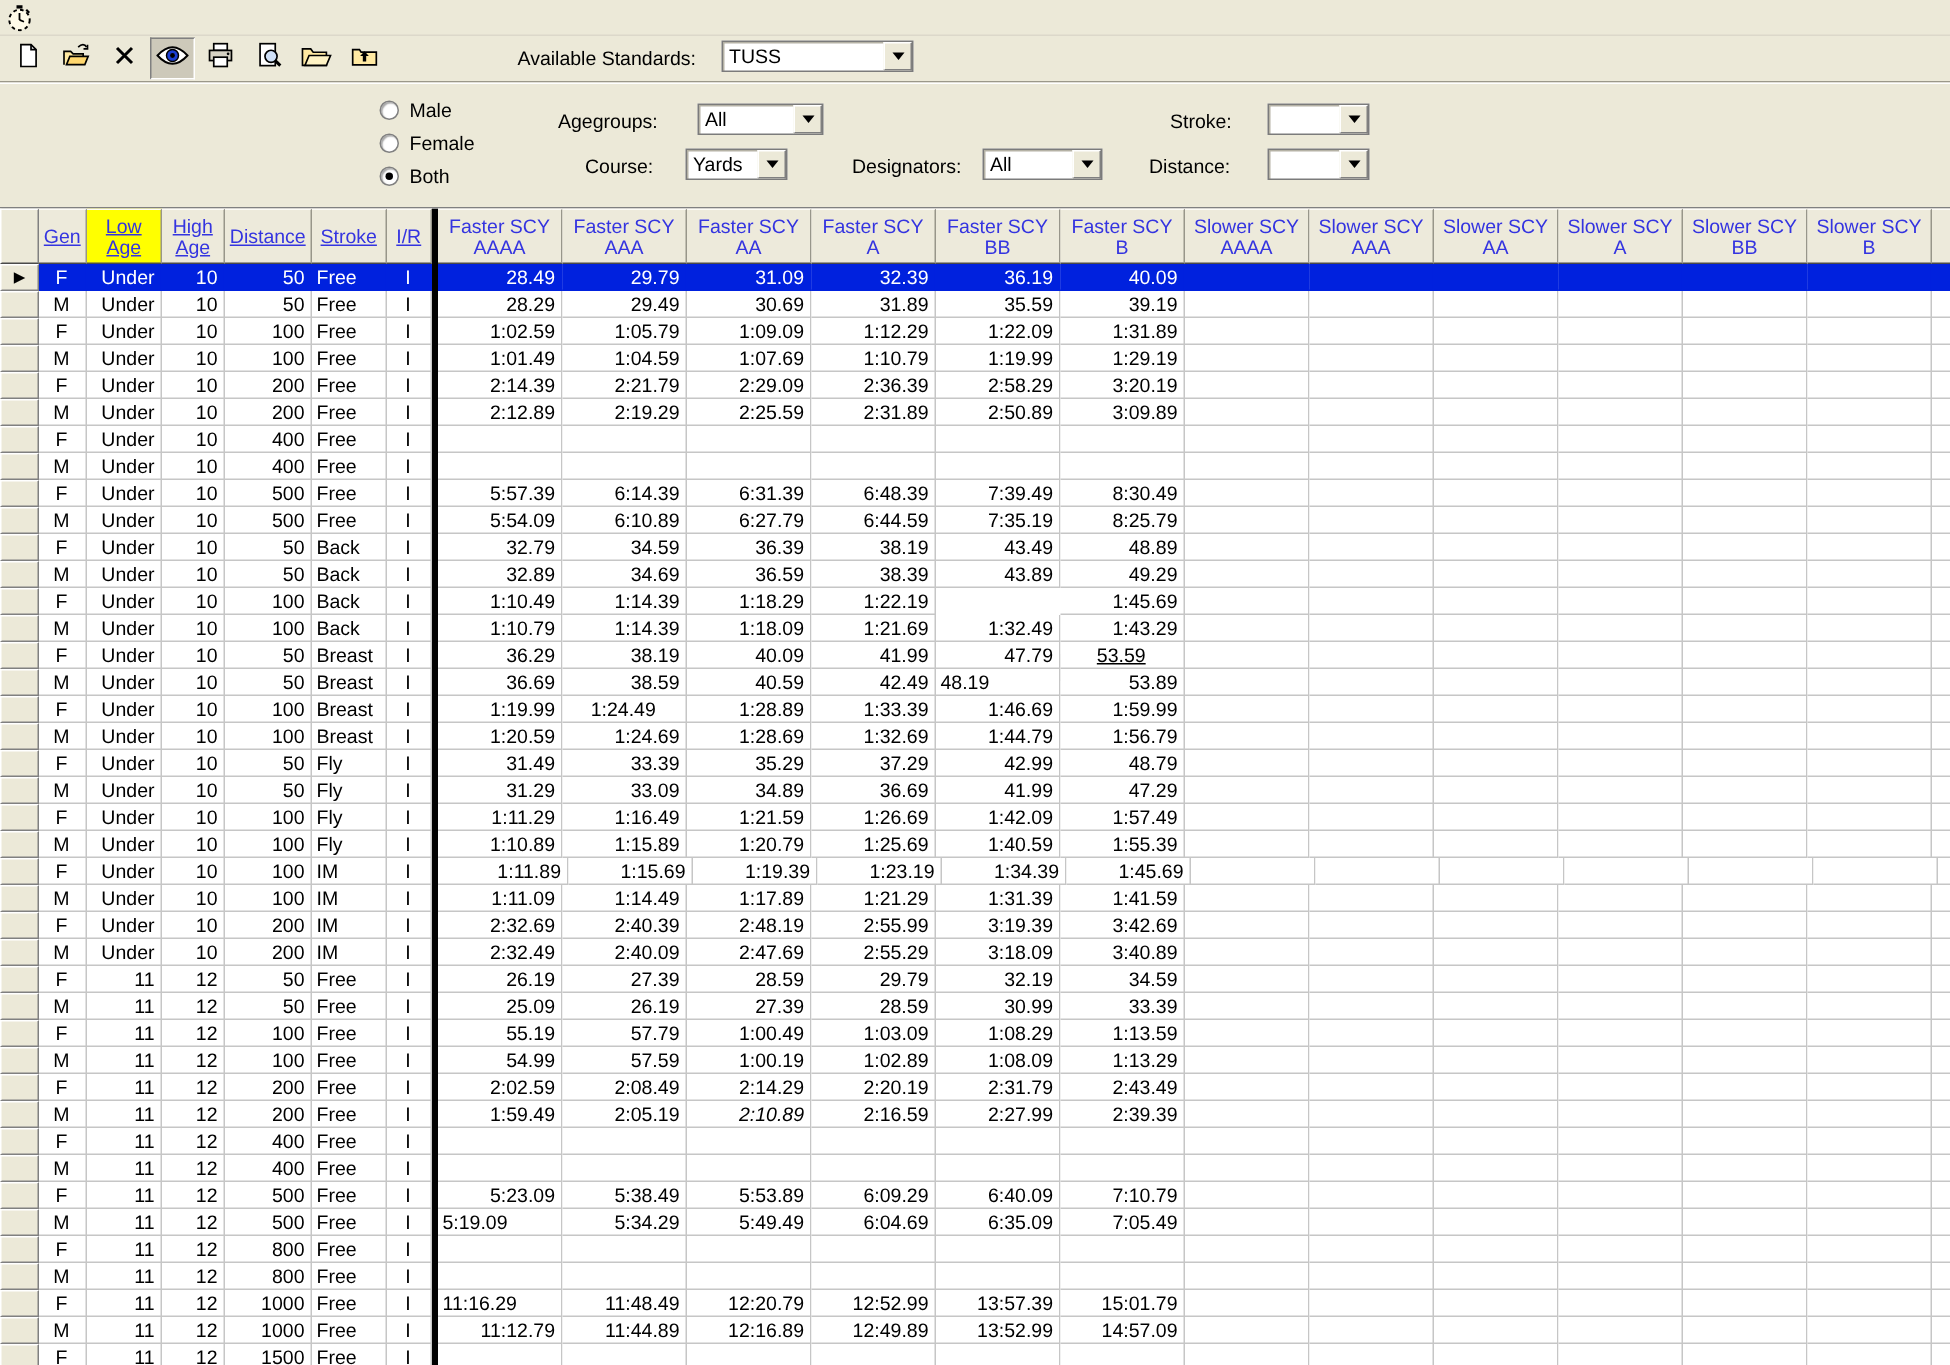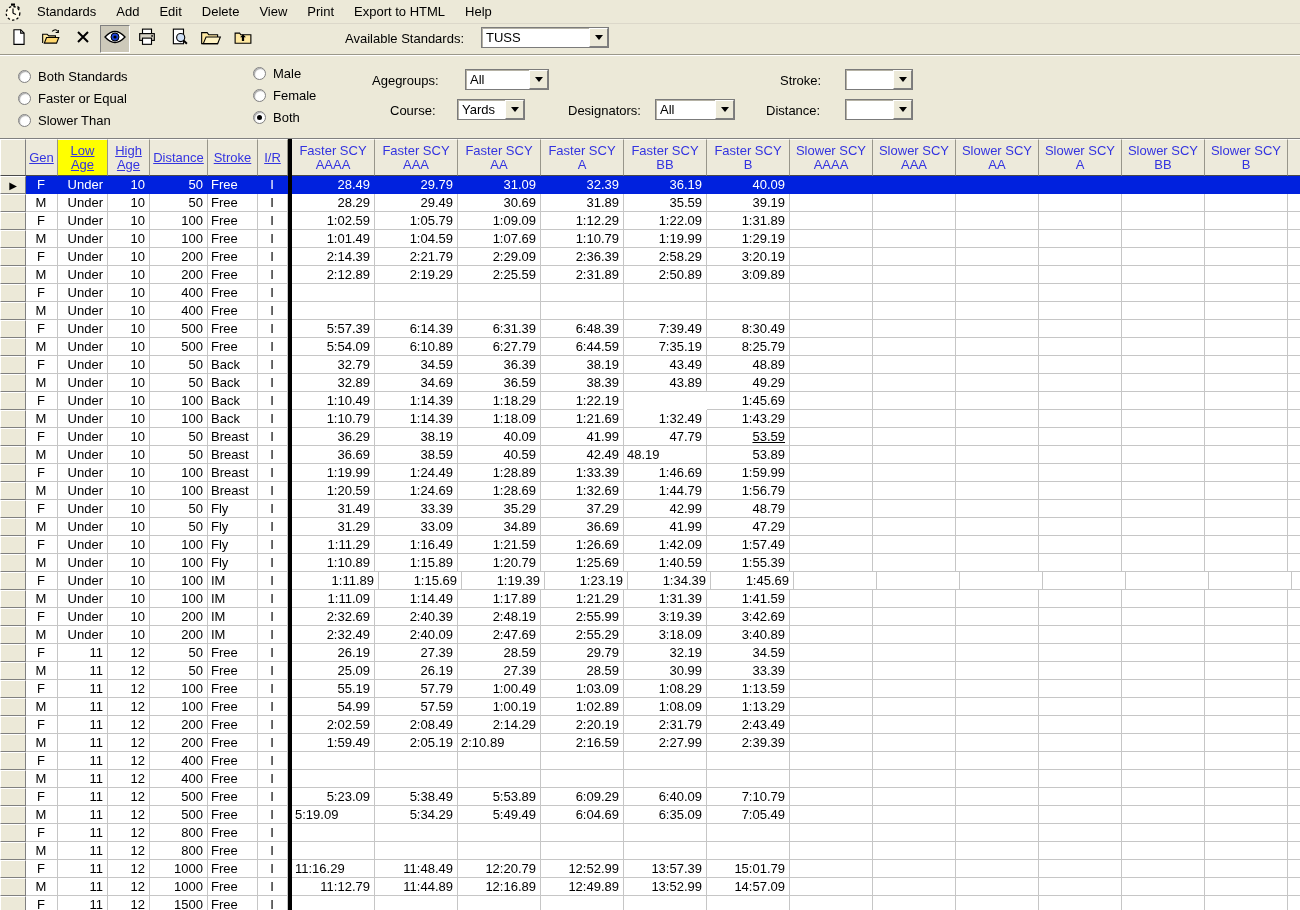--- a/index.html
+++ b/index.html
@@ -78,30 +78,20 @@
   <div class="menubar">
     <span class="appicon">
       <svg width="18" height="18" viewBox="0 0 18 18">
         <rect x="7" y="0.5" width="4" height="2.2" fill="#000"></rect>
         <line x1="13.5" y1="3.5" x2="15.5" y2="5.5" stroke="#000" stroke-width="1.4"></line>
         <circle cx="9" cy="10.3" r="6.8" fill="#fffbe9" stroke="#000" stroke-width="1.3" stroke-dasharray="2.4 2.2"></circle>
         <line x1="9" y1="10.3" x2="9" y2="5.6" stroke="#000" stroke-width="1.2"></line>
         <line x1="9" y1="10.3" x2="12" y2="11.5" stroke="#000" stroke-width="1.2"></line>
       </svg>
     </span>
-    <span id="menu-items" style="display: flex;">
-        <span class="menu-item">Standards</span>
-        <span class="menu-item">Add</span>
-        <span class="menu-item">Edit</span>
-        <span class="menu-item">Delete</span>
-        <span class="menu-item">View</span>
-        <span class="menu-item">Print</span>
-        <span class="menu-item">Export to HTML</span>
-        <span class="menu-item">Help</span>
-      </span>
   </div>
 
   <div class="toolbar">
     <span id="toolbar-buttons" style="display:flex;align-items:center;">
         <span class="tb-btn">
           <span><svg width="18" height="18" viewBox="0 0 16 16">
               <path d="M3.5 1.5h6l3 3v10h-9z" fill="#fff" stroke="#000"></path>
               <path d="M9.5 1.5v3h3" fill="none" stroke="#000"></path>
             </svg></span>
         </span>
@@ -158,34 +148,20 @@
       <span class="combo-value">TUSS</span>
       <span class="combo-arrow">
           <span class="tri"></span>
         </span>
     </span>
   </div>
 
   <div class="groove"></div>
 
   <div class="filters">
-    <div class="fgroup" id="standards-radio-group" style="left:18px;top:13px;">
-        <div class="radio-row">
-          <span class="radio"></span>
-          <span>Both Standards</span>
-        </div>
-        <div class="radio-row">
-          <span class="radio"></span>
-          <span>Faster or Equal</span>
-        </div>
-        <div class="radio-row">
-          <span class="radio"></span>
-          <span>Slower Than</span>
-        </div>
-      </div>
     <div class="fgroup" id="gender-radio-group" style="left:253px;top:10px;">
         <div class="radio-row">
           <span class="radio"></span>
           <span>Male</span>
         </div>
         <div class="radio-row">
           <span class="radio"></span>
           <span>Female</span>
         </div>
         <div class="radio-row">
@@ -641,21 +617,21 @@
           <div class="cell" style="width: 42px; height: 18px; text-align: right;">10</div>
           <div class="cell" style="width: 58px; height: 18px; text-align: right;">50</div>
           <div class="cell" style="width: 50px; height: 18px; text-align: left;">Breast</div>
           <div class="cell" style="width: 30px; height: 18px; text-align: center;">I</div>
           <div class="cdiv" style="width: 4px; height: 18px;"></div>
           <div class="cell" style="width: 83px; height: 18px; text-align: right;">36.29</div>
           <div class="cell" style="width: 83px; height: 18px; text-align: right;">38.19</div>
           <div class="cell" style="width: 83px; height: 18px; text-align: right;">40.09</div>
           <div class="cell" style="width: 83px; height: 18px; text-align: right;">41.99</div>
           <div class="cell" style="width: 83px; height: 18px; text-align: right;">47.79</div>
-          <div class="cell" style="width: 83px; height: 18px; text-align: right; text-decoration: underline;">53.59</div>
+          <div class="cell" style="width: 83px; height: 18px; text-align: center; text-decoration: underline;">53.59</div>
           <div class="cell" style="width: 83px; height: 18px; text-align: right;"></div>
           <div class="cell" style="width: 83px; height: 18px; text-align: right;"></div>
           <div class="cell" style="width: 83px; height: 18px; text-align: right;"></div>
           <div class="cell" style="width: 83px; height: 18px; text-align: right;"></div>
           <div class="cell" style="width: 83px; height: 18px; text-align: right;"></div>
           <div class="cell" style="width: 83px; height: 18px; text-align: right;"></div>
           <div class="cell" style="width: 20px; height: 18px;"></div>
         </div>
         <div class="row">
           <div class="sel" style="width: 26px; height: 18px;"></div>
@@ -683,21 +659,21 @@
         <div class="row">
           <div class="sel" style="width: 26px; height: 18px;"></div>
           <div class="cell" style="width: 32px; height: 18px; text-align: center;">F</div>
           <div class="cell" style="width: 50px; height: 18px; text-align: right;">Under</div>
           <div class="cell" style="width: 42px; height: 18px; text-align: right;">10</div>
           <div class="cell" style="width: 58px; height: 18px; text-align: right;">100</div>
           <div class="cell" style="width: 50px; height: 18px; text-align: left;">Breast</div>
           <div class="cell" style="width: 30px; height: 18px; text-align: center;">I</div>
           <div class="cdiv" style="width: 4px; height: 18px;"></div>
           <div class="cell" style="width: 83px; height: 18px; text-align: right;">1:19.99</div>
-          <div class="cell" style="width: 83px; height: 18px; text-align: right;">1:24.49</div>
+          <div class="cell" style="width: 83px; height: 18px; text-align: center;">1:24.49</div>
           <div class="cell" style="width: 83px; height: 18px; text-align: right;">1:28.89</div>
           <div class="cell" style="width: 83px; height: 18px; text-align: right;">1:33.39</div>
           <div class="cell" style="width: 83px; height: 18px; text-align: right;">1:46.69</div>
           <div class="cell" style="width: 83px; height: 18px; text-align: right;">1:59.99</div>
           <div class="cell" style="width: 83px; height: 18px; text-align: right;"></div>
           <div class="cell" style="width: 83px; height: 18px; text-align: right;"></div>
           <div class="cell" style="width: 83px; height: 18px; text-align: right;"></div>
           <div class="cell" style="width: 83px; height: 18px; text-align: right;"></div>
           <div class="cell" style="width: 83px; height: 18px; text-align: right;"></div>
           <div class="cell" style="width: 83px; height: 18px; text-align: right;"></div>
@@ -1029,21 +1005,21 @@
           <div class="sel" style="width: 26px; height: 18px;"></div>
           <div class="cell" style="width: 32px; height: 18px; text-align: center;">M</div>
           <div class="cell" style="width: 50px; height: 18px; text-align: right;">11</div>
           <div class="cell" style="width: 42px; height: 18px; text-align: right;">12</div>
           <div class="cell" style="width: 58px; height: 18px; text-align: right;">200</div>
           <div class="cell" style="width: 50px; height: 18px; text-align: left;">Free</div>
           <div class="cell" style="width: 30px; height: 18px; text-align: center;">I</div>
           <div class="cdiv" style="width: 4px; height: 18px;"></div>
           <div class="cell" style="width: 83px; height: 18px; text-align: right;">1:59.49</div>
           <div class="cell" style="width: 83px; height: 18px; text-align: right;">2:05.19</div>
-          <div class="cell" style="width: 83px; height: 18px; ">2:10.89</div>
+          <div class="cell" style="width: 83px; height: 18px; text-align: right; font-style: italic;">2:10.89</div>
           <div class="cell" style="width: 83px; height: 18px; text-align: right;">2:16.59</div>
           <div class="cell" style="width: 83px; height: 18px; text-align: right;">2:27.99</div>
           <div class="cell" style="width: 83px; height: 18px; text-align: right;">2:39.39</div>
           <div class="cell" style="width: 83px; height: 18px; text-align: right;"></div>
           <div class="cell" style="width: 83px; height: 18px; text-align: right;"></div>
           <div class="cell" style="width: 83px; height: 18px; text-align: right;"></div>
           <div class="cell" style="width: 83px; height: 18px; text-align: right;"></div>
           <div class="cell" style="width: 83px; height: 18px; text-align: right;"></div>
           <div class="cell" style="width: 83px; height: 18px; text-align: right;"></div>
           <div class="cell" style="width: 20px; height: 18px;"></div>

